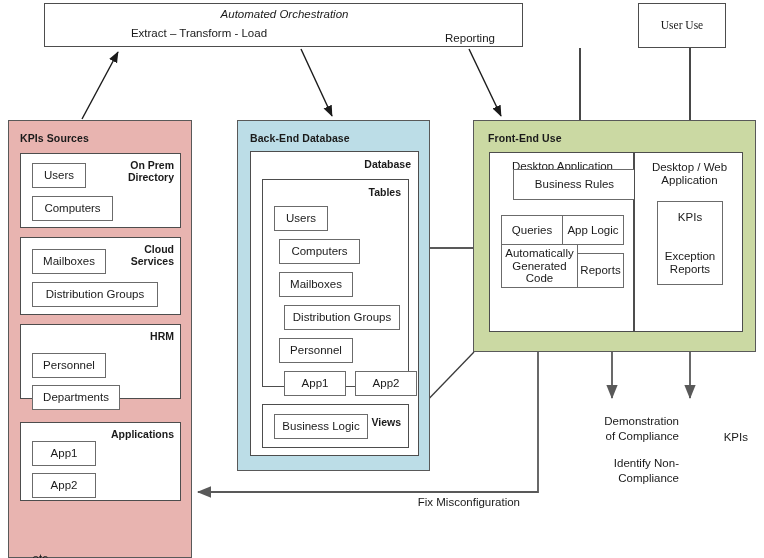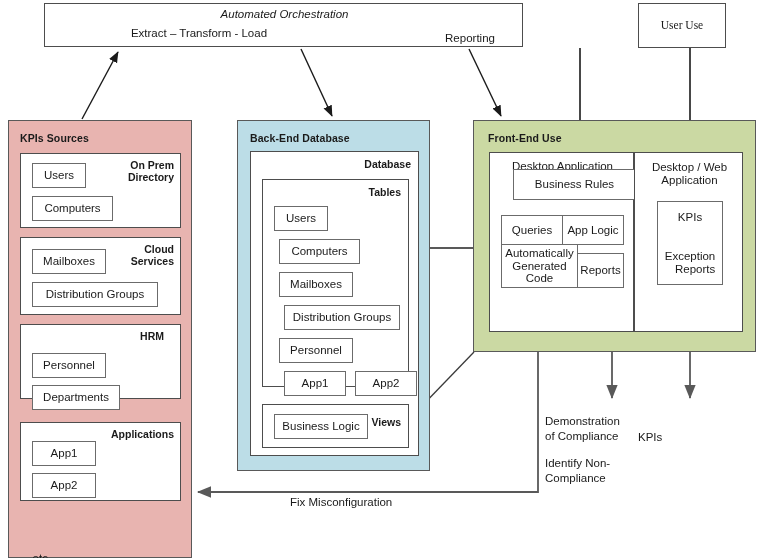--- a/index.html
+++ b/index.html
@@ -12,21 +12,21 @@
   .box{position:absolute;box-sizing:border-box;background:#ffffff;border:1.5px solid #4d4d4d;}
   .panel{position:absolute;box-sizing:border-box;border:1.5px solid #595959;}
   .lbl{position:absolute;box-sizing:border-box;display:flex;align-items:center;justify-content:center;
        text-align:center;line-height:1.15;}
   .ctr{display:flex;align-items:center;justify-content:center;text-align:center;line-height:1.15;}
   .panel-title{position:absolute;font-weight:bold;font-size:10.5px;letter-spacing:.1px;}
   .grp-title{position:absolute;font-weight:bold;font-size:10.5px;text-align:right;line-height:1.15;}
   .leaf{position:absolute;box-sizing:border-box;background:#fff;border:1.5px solid #6b6b6b;
         display:flex;align-items:center;justify-content:center;font-size:11.5px;text-align:center;line-height:1.1;}
   svg.ov{position:absolute;left:0;top:0;width:764px;height:558px;overflow:visible;pointer-events:none;}
-  .ft{position:absolute;font-size:11.5px;text-align:left;line-height:1.3;}
+  .ft{position:absolute;font-size:11.5px;text-align:right;line-height:1.3;}
   .italic{font-style:italic;}
 </style>
 </head>
 <body>
 
 <div id="stage">
 
   <svg class="ov">
     <defs>
       <marker id="ah" markerWidth="9" markerHeight="9" refX="7.4" refY="3.2" orient="auto" markerUnits="strokeWidth">
@@ -79,21 +79,21 @@
     </div>
 
     <div class="box" style="left:11px;top:116px;width:161px;height:78px;">
       <div class="grp-title" style="right:6px;top:5px;white-space:pre-line;">Cloud
 Services</div>
       <div class="leaf" style="left:11px;top:11px;width:74px;height:25px;">Mailboxes</div>
       <div class="leaf" style="left:11px;top:44px;width:126px;height:25px;">Distribution Groups</div>
     </div>
 
     <div class="box" style="left:11px;top:203px;width:161px;height:75px;">
-      <div class="grp-title" style="right:16px;top:5px;white-space:pre-line;padding-left:44px;">HRM</div>
+      <div class="grp-title" style="right:6px;top:5px;white-space:pre-line;padding-left:44px;">HRM</div>
       <div class="leaf" style="left:11px;top:28px;width:74px;height:25px;">Personnel</div>
       <div class="leaf" style="left:11px;top:60px;width:88px;height:25px;">Departments</div>
     </div>
 
     <div class="box" style="left:11px;top:301px;width:161px;height:79px;">
       <div class="grp-title" style="right:6px;top:5px;white-space:pre-line;">Applications</div>
       <div class="leaf" style="left:11px;top:18px;width:64px;height:25px;">App1</div>
       <div class="leaf" style="left:11px;top:50px;width:64px;height:25px;">App2</div>
     </div>
 
@@ -136,21 +136,21 @@
 Generated
 Code</div>
       <div class="leaf" style="left:87px;top:100px;width:47px;height:35px;">Reports</div>
     </div>
 
     <div class="box" style="left:160px;top:31px;width:109px;height:180px;">
       <div class="lbl" style="left:0;top:6px;width:109px;height:30px;font-size:11.5px;white-space:pre-line;">Desktop / Web
 Application</div>
       <div class="leaf" style="left:22px;top:48px;width:66px;height:84px;flex-direction:column;">
         <span style="display:block;">KPIs</span>
-        <span style="display:block;white-space:pre-line;margin-top:27px;text-align:right;">Exception
+        <span style="display:block;white-space:pre-line;margin-top:27px;">Exception
 Reports</span>
       </div>
     </div>
   </div>
 
   <div class="ft" style="left:545px;top:414px;width:134px;">
     <div style="white-space:pre-line;">Demonstration
 of Compliance</div>
     <div style="white-space:pre-line;margin-top:12px;">Identify Non-
 Compliance</div>

